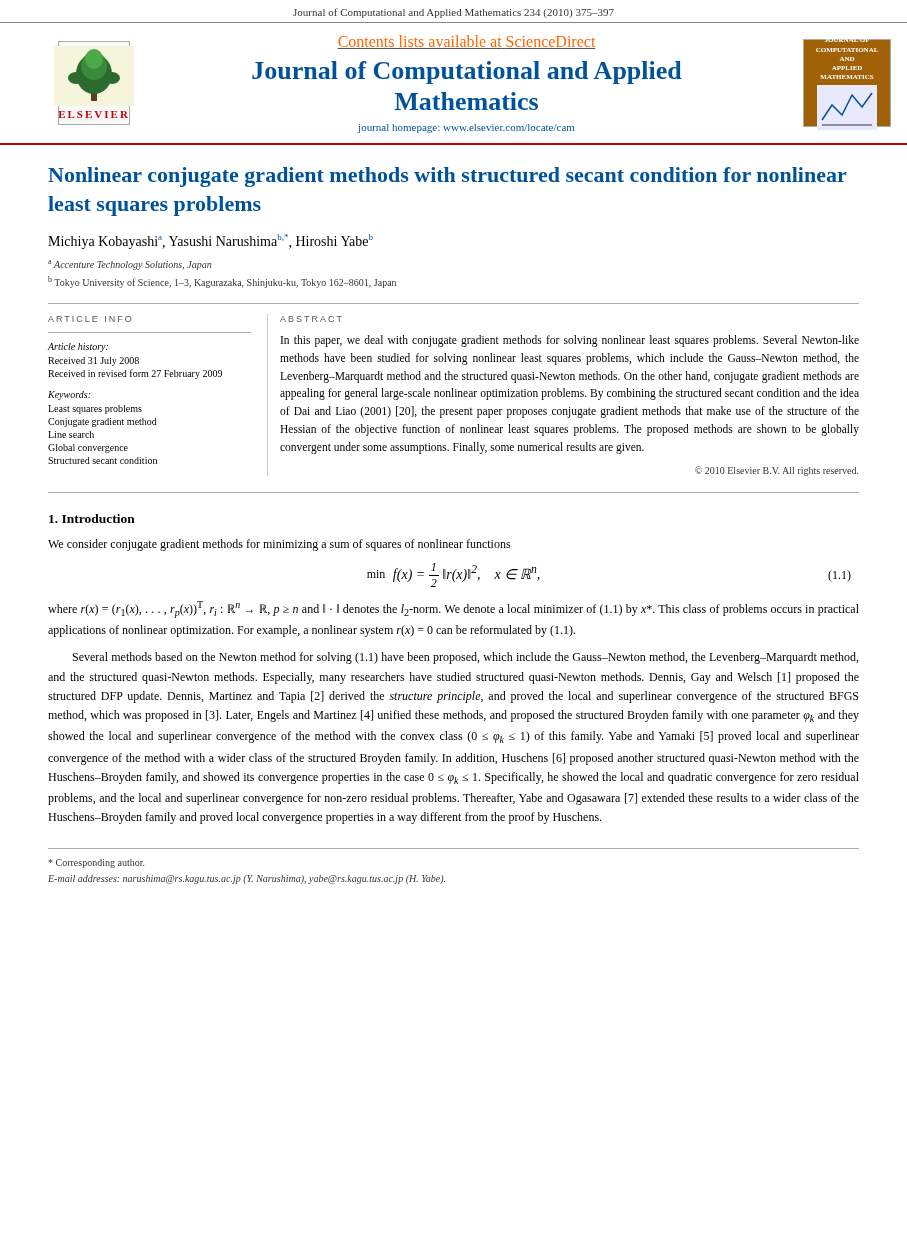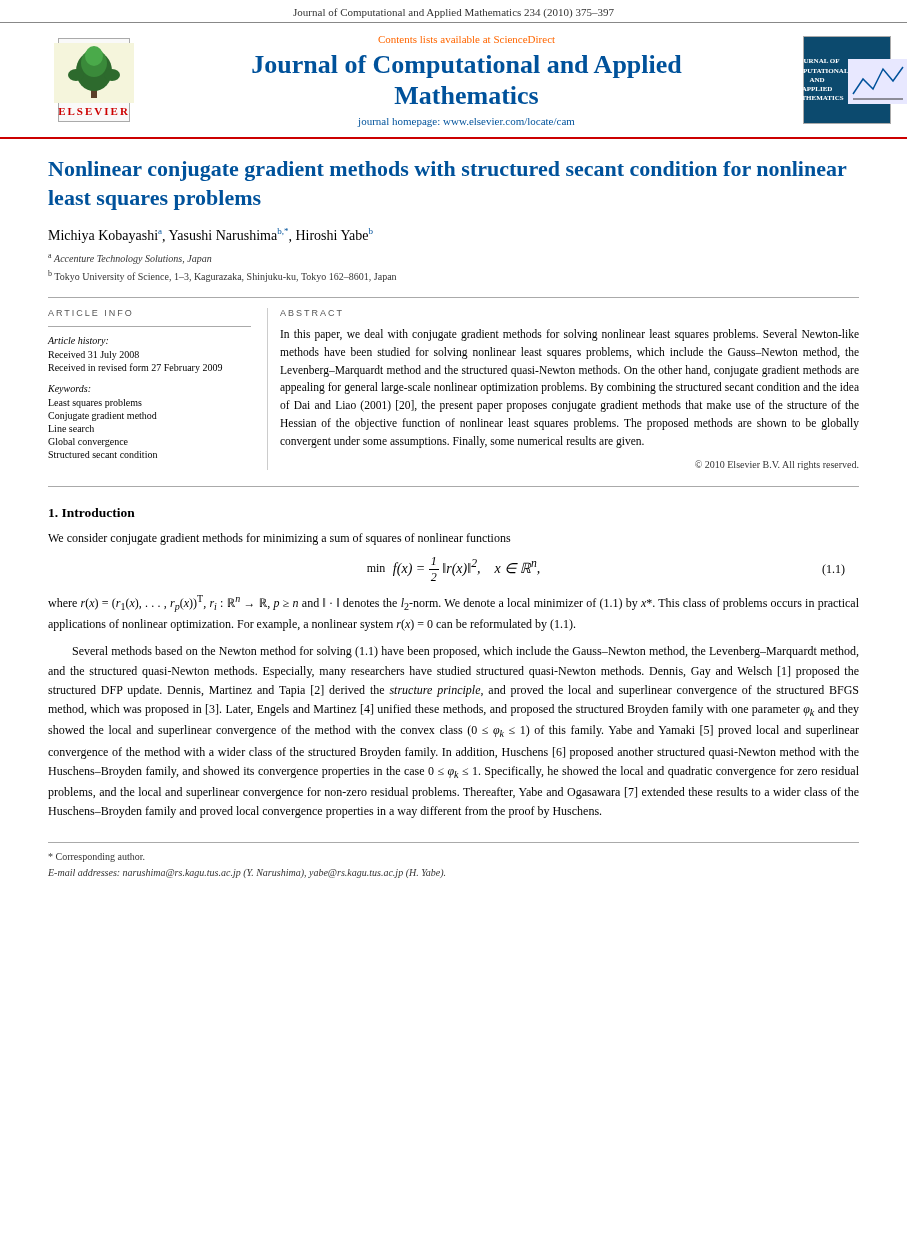--- a/index.html
+++ b/index.html
@@ -53,23 +53,24 @@
       font-weight: bold;
       color: #c00;
       letter-spacing: 2px;
       margin-top: 2px;
     }
     .banner-center {
       flex: 1;
       text-align: center;
     }
     .sciencedirect-link {
-      font-size: 11px;
+      font-size: 16px;
       color: #555;
       margin-bottom: 4px;
+      text-decoration: underline;
     }
     .sciencedirect-link span {
       color: #f60;
     }
     .journal-title-banner {
       font-size: 26px;
       font-weight: bold;
       color: #00529b;
       line-height: 1.2;
       font-family: 'Times New Roman', serif;
@@ -81,25 +82,25 @@
     }
     .journal-homepage span {
       color: #00529b;
     }
     .banner-right {
       width: 90px;
       flex-shrink: 0;
     }
     .journal-cover {
       border: 1px solid #aaa;
-      background: #0c4a6e;
+      background: #a16207;
       width: 88px;
       height: 88px;
       display: flex;
-      flex-direction: row;
+      flex-direction: column;
       align-items: center;
       justify-content: center;
       padding: 4px;
     }
     .journal-cover-text {
       color: #fff;
       font-size: 7px;
       text-align: center;
       line-height: 1.3;
       font-weight: bold;
@@ -247,21 +248,21 @@
     
     .formula-block {
       display: flex;
       align-items: center;
       justify-content: center;
       margin: 6px 0;
       position: relative;
     }
     .formula-label {
       position: absolute;
-      right: 14px;
+      right: 8px;
       font-size: 12px;
     }
     .formula-content {
       font-style: italic;
       font-size: 14px;
     }
     .formula-content .min-label {
       font-style: normal;
       font-size: 12px;
       margin-right: 4px;

